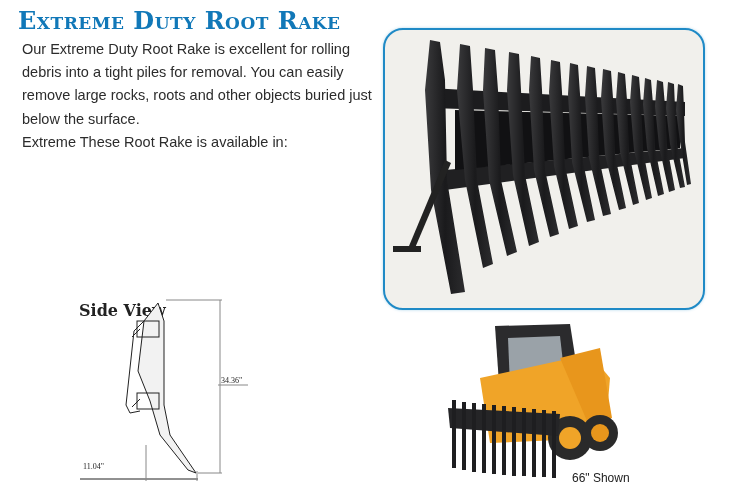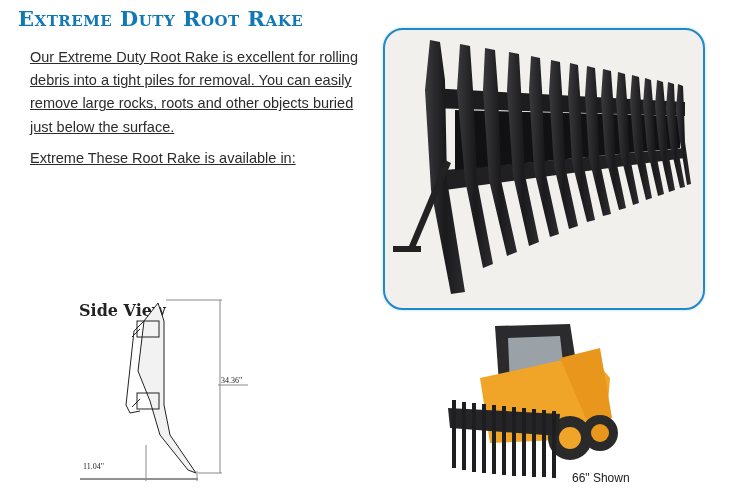--- a/index.html
+++ b/index.html
@@ -1,26 +1,26 @@
 <!DOCTYPE html>
 <html><head>
   <meta charset="utf-8">
   <style>
     html, body { margin:0; padding:0; background:#ffffff; }
     body { width:750px; height:493px; position:relative; overflow:hidden; font-family:"Liberation Sans", sans-serif; }
     .title {
       position:absolute; left:18px; top:6px; margin:0;
       font-family:"DejaVu Serif", serif; font-weight:bold; color:#1178b8;
-      font-size:21px; font-variant:small-caps; letter-spacing:0.5px;
+      font-size:24px; font-variant:small-caps; letter-spacing:0.5px;
     }
     .desc {
       position:absolute; left:22px; top:38px; width:360px;
       font-size:14.5px; line-height:23.2px; color:#2c2c2c;
     }
-    .desc p { margin:8px;text-decoration:underline; }
+    .desc p { margin:0; }
     .photo-frame {
       position:absolute; left:383px; top:28px; width:318px; height:278px;
       border:2px solid #1f8ac6; border-radius:20px; background:#f1f0ec;
       box-shadow:0 0 3px rgba(31,138,198,0.35); overflow:hidden;
     }
     .side-view {
       position:absolute; left:70px; top:295px; width:190px; height:195px;
     }
     .side-label {
       position:absolute; left:79px; top:301px; font-family:"DejaVu Serif", serif;

